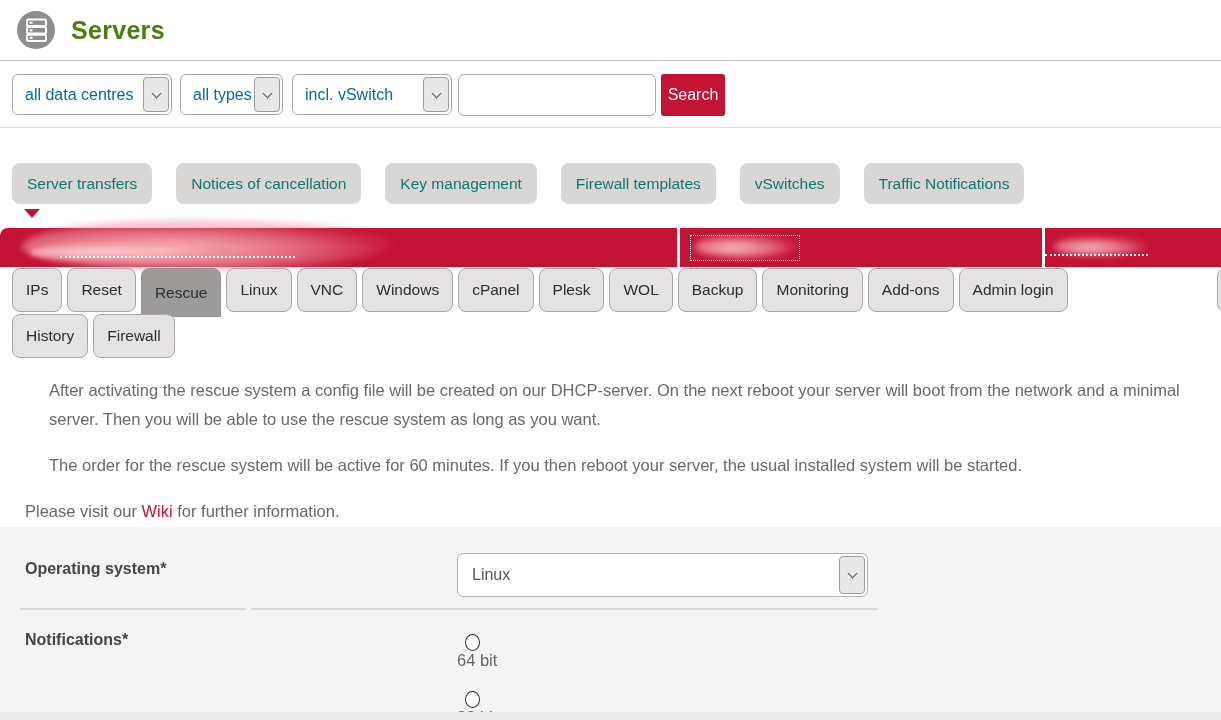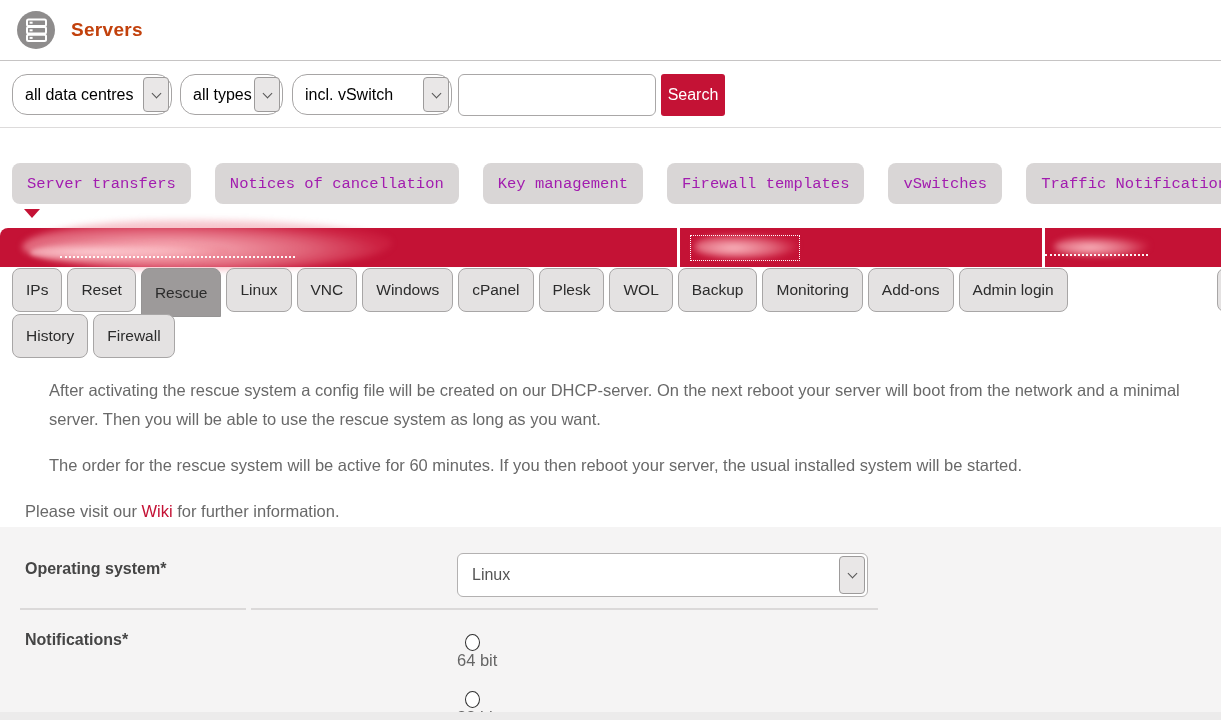--- a/index.html
+++ b/index.html
@@ -4,44 +4,44 @@
 <style>
   * { box-sizing: border-box; margin: 0; padding: 0; }
   html,body { background:#fff; }
   body { font-family: "Liberation Sans", sans-serif; }
   .page { position:relative; width:1221px; height:720px; background:#fff; overflow:hidden; }
 
   
   .app-header { position:absolute; top:0; left:0; right:0; height:61px; background:#fff;
                 border-bottom:1px solid #c6c4c4; display:flex; align-items:center; padding-left:16px; }
   .app-icon { width:40px; height:40px; margin-right:15px; flex:0 0 auto; }
-  .page-title { font-size:19px; font-weight:bold; color:#c2410c; letter-spacing:.3px; }
+  .page-title { font-size:25px; font-weight:bold; color:#4d7c0f; letter-spacing:.3px; }
 
   
   .filter-bar { position:absolute; top:62px; left:0; right:0; height:66px; background:#fff;
                 border-bottom:1px solid #dddbdb; display:flex; align-items:center; padding-left:12px; }
-  .sel { position:relative; height:41px; border:1px solid #a7a5a5; border-radius:15px; background:#fff;
-         display:flex; align-items:center; padding:0 34px 0 12px; font-size:16px; color:#000000;
+  .sel { position:relative; height:41px; border:1px solid #a7a5a5; border-radius:6px; background:#fff;
+         display:flex; align-items:center; padding:0 34px 0 12px; font-size:16px; color:#0369a1;
          white-space:nowrap; cursor:pointer; }
   .sel-w1 { width:160px; margin-right:8px; }
   .sel-w2 { width:103px; margin-right:9px; }
   .sel-w3 { width:160px; margin-right:6px; }
   .sel-btn { position:absolute; top:2px; right:2px; bottom:2px; width:26px; background:#e9e7e7;
              border:1px solid #9d9b9b; border-radius:4px; display:flex; align-items:center; justify-content:center; }
   .chev { width:7px; height:7px; border-right:1.6px solid #555; border-bottom:1.6px solid #555;
           transform:rotate(45deg); margin-top:-3px; }
   .search-input { width:198px; height:42px; border:1px solid #a9a7a7; border-radius:6px; margin-right:5px;
                   font-size:16px; padding:0 11px; color:#333; outline:none; font-family:inherit; background:#fff; }
   .search-btn { width:64px; height:42px; background:var(--red); color:#fff; font-size:16px; border:none;
                 border-radius:3px; cursor:pointer; font-family:inherit; }
 
   
   .quick-links { position:absolute; top:163px; left:12px; display:flex; }
   .qlink { height:41px; background:#d9d6d6; border:none; border-radius:8px; padding:0 15px;
-           font-size:15.5px; color:#a21caf; margin-right:24px; font-family:Liberation Mono, monospace; cursor:pointer; white-space:nowrap; }
+           font-size:15.5px; color:#0f766e; margin-right:24px; font-family:Liberation Sans, sans-serif; cursor:pointer; white-space:nowrap; }
 
   
   .active-indicator { position:absolute; top:209px; left:24px; width:0; height:0;
                       border-left:8px solid transparent; border-right:8px solid transparent;
                       border-top:9px solid var(--red); }
   .server-row { position:absolute; top:228px; left:0; width:1221px; height:39px; display:flex; }
   .server-cell { background:var(--red); height:100%; position:relative; cursor:pointer; }
   .cell-1 { width:677px; border-top-left-radius:8px; margin-right:3px; }
   .cell-2 { width:362px; margin-right:3px; }
   .cell-3 { flex:1 1 auto; }

